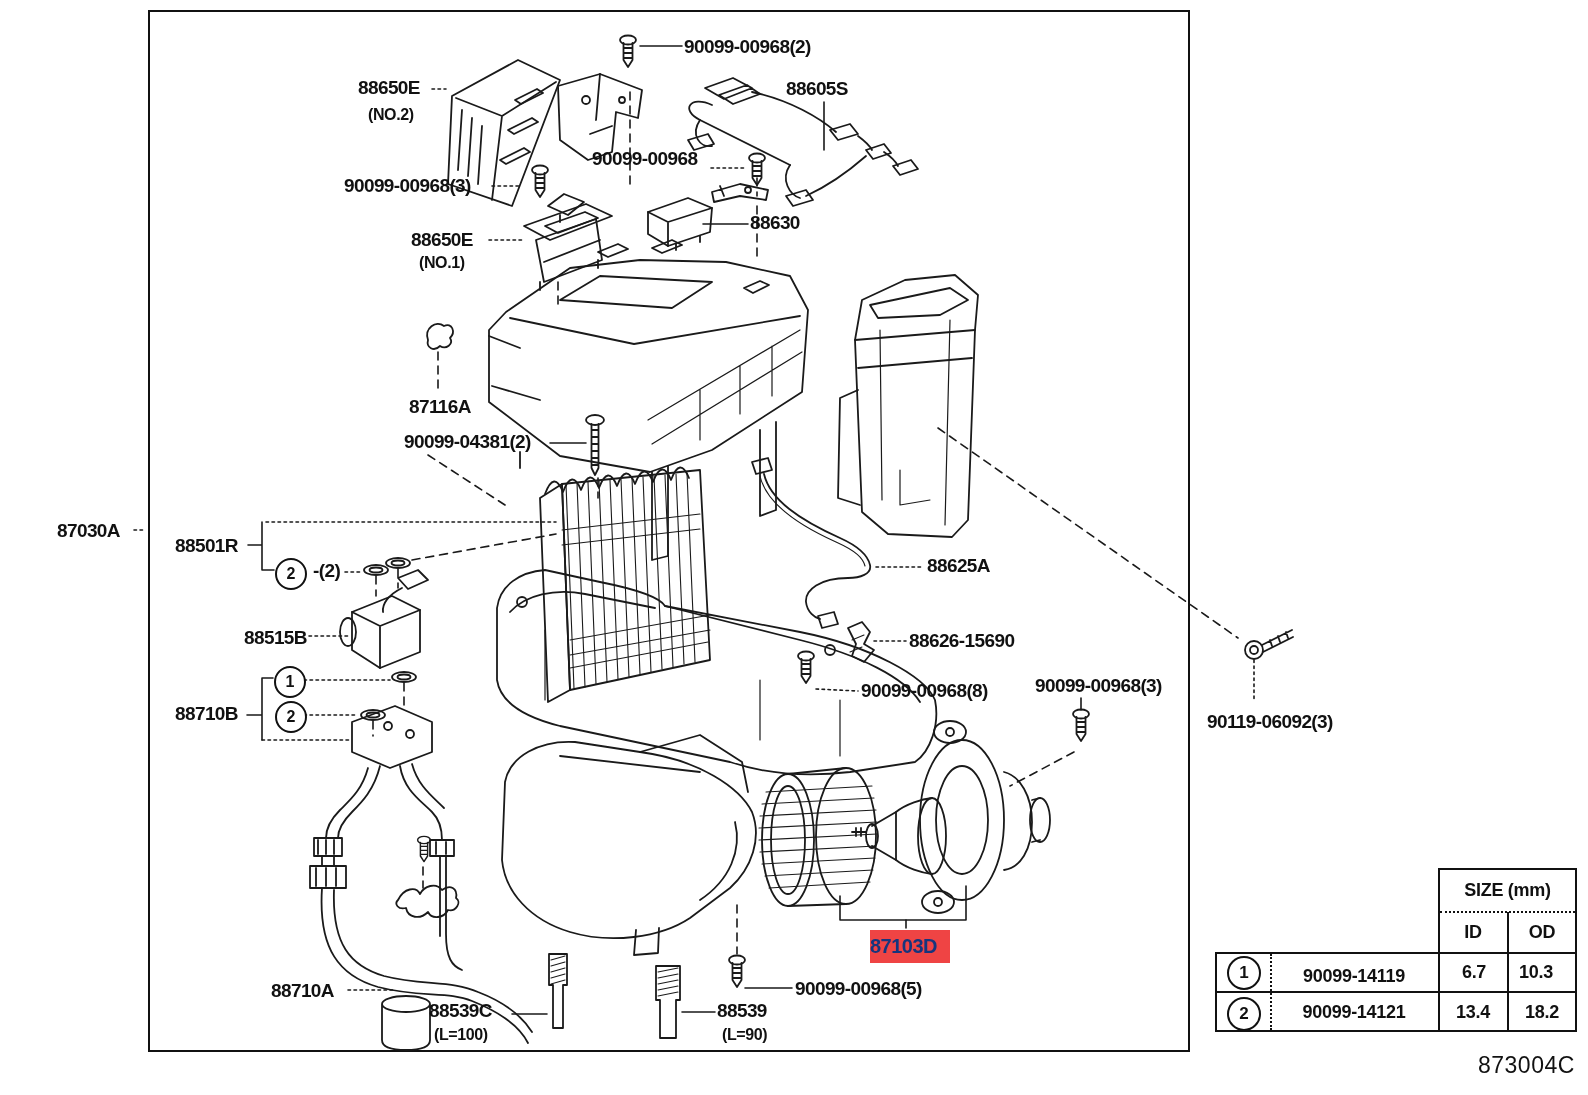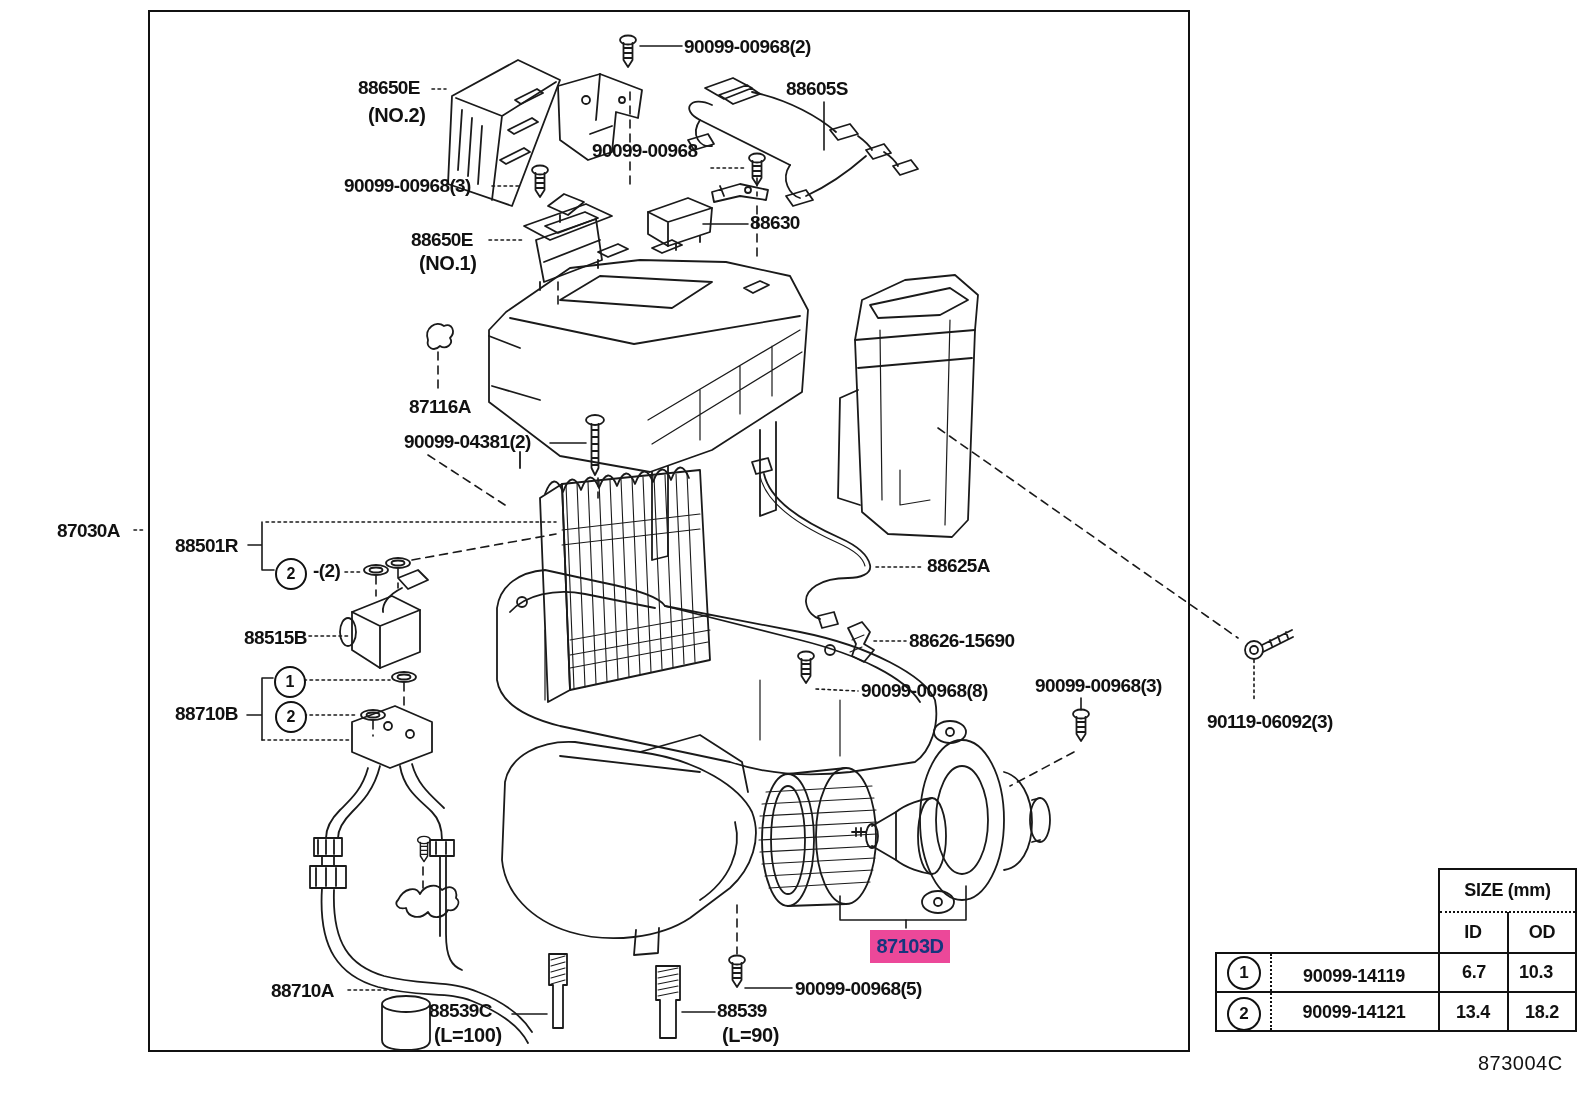--- a/index.html
+++ b/index.html
@@ -2,27 +2,27 @@
 <html><head>
 <meta charset="utf-8">
 <style>
   html,body{margin:0;padding:0;background:#fff;}
   .screen{position:relative;width:1588px;height:1095px;background:#fff;overflow:hidden;
           font-family:"Liberation Sans",sans-serif;color:#111;}
   .frame{position:absolute;left:148px;top:10px;width:1038px;height:1038px;border:2px solid #111;}
   svg.art{position:absolute;left:0;top:0;width:1588px;height:1095px;}
   .lbl{position:absolute;font-weight:bold;font-size:19px;line-height:22px;
        letter-spacing:-0.6px;white-space:nowrap;color:#111;}
-  .sub{font-size:20px;letter-spacing:-0.4px;}
-  .hl{position:absolute;left:870px;top:930px;width:80px;height:33px;background:#ec4899;
-      color:#16357d;font-weight:bold;font-size:20px;line-height:33px;text-align:center;
+  .sub{font-size:16px;letter-spacing:-0.4px;}
+  .hl{position:absolute;left:870px;top:930px;width:80px;height:33px;background:#ef4444;
+      color:#16357d;font-weight:bold;font-size:20px;line-height:33px;
       letter-spacing:-0.5px;}
   .co{position:absolute;width:28px;height:28px;border:2.5px solid #111;border-radius:50%;
       background:#fff;font-weight:bold;font-size:16px;line-height:28px;text-align:center;}
-  .code{position:absolute;left:1478px;top:1052px;font-size:20px;letter-spacing:0.5px;}
+  .code{position:absolute;left:1478px;top:1052px;font-size:23px;letter-spacing:0.5px;}
   
   .tline{position:absolute;background:#111;}
   .tdot{position:absolute;border-top:2px dotted #111;height:0;background:none;}
   .tdotv{position:absolute;border-left:2px dotted #111;width:0;background:none;}
   .tcell{position:absolute;display:flex;align-items:center;justify-content:center;
          font-weight:bold;font-size:18px;letter-spacing:-0.3px;}
   .tco{position:absolute;width:30px;height:30px;border:2.5px solid #111;border-radius:50%;
        background:#fff;font-weight:bold;font-size:17px;line-height:30px;text-align:center;}
 </style>
 </head>
@@ -255,21 +255,21 @@
                M423,867 V888 M438,352 V392 M737,905 V954 M906,920 V930
                M938,428 L1238,638 M1074,752 L1010,786"></path>
     </g>
   </svg>
 
   <span class="lbl" style="left:684px;top:36px">90099-00968(2)</span>
   <span class="lbl" style="left:358px;top:77px">88650E</span>
   <span class="lbl sub" style="left:368px;top:104px">(NO.2)</span>
   <span class="lbl" style="left:786px;top:78px">88605S</span>
   <span class="lbl" style="left:344px;top:175px">90099-00968(3)</span>
-  <span class="lbl" style="left:592px;top:140px">90099-00968</span>
+  <span class="lbl" style="left:592px;top:148px">90099-00968</span>
   <span class="lbl" style="left:411px;top:229px">88650E</span>
   <span class="lbl sub" style="left:419px;top:252px">(NO.1)</span>
   <span class="lbl" style="left:750px;top:212px">88630</span>
   <span class="lbl" style="left:409px;top:396px">87116A</span>
   <span class="lbl" style="left:404px;top:431px">90099-04381(2)</span>
   <span class="lbl" style="left:57px;top:520px">87030A</span>
   <span class="lbl" style="left:175px;top:535px">88501R</span>
   <span class="lbl" style="left:313px;top:560px">-(2)</span>
   <span class="lbl" style="left:244px;top:627px">88515B</span>
   <span class="lbl" style="left:175px;top:703px">88710B</span>

